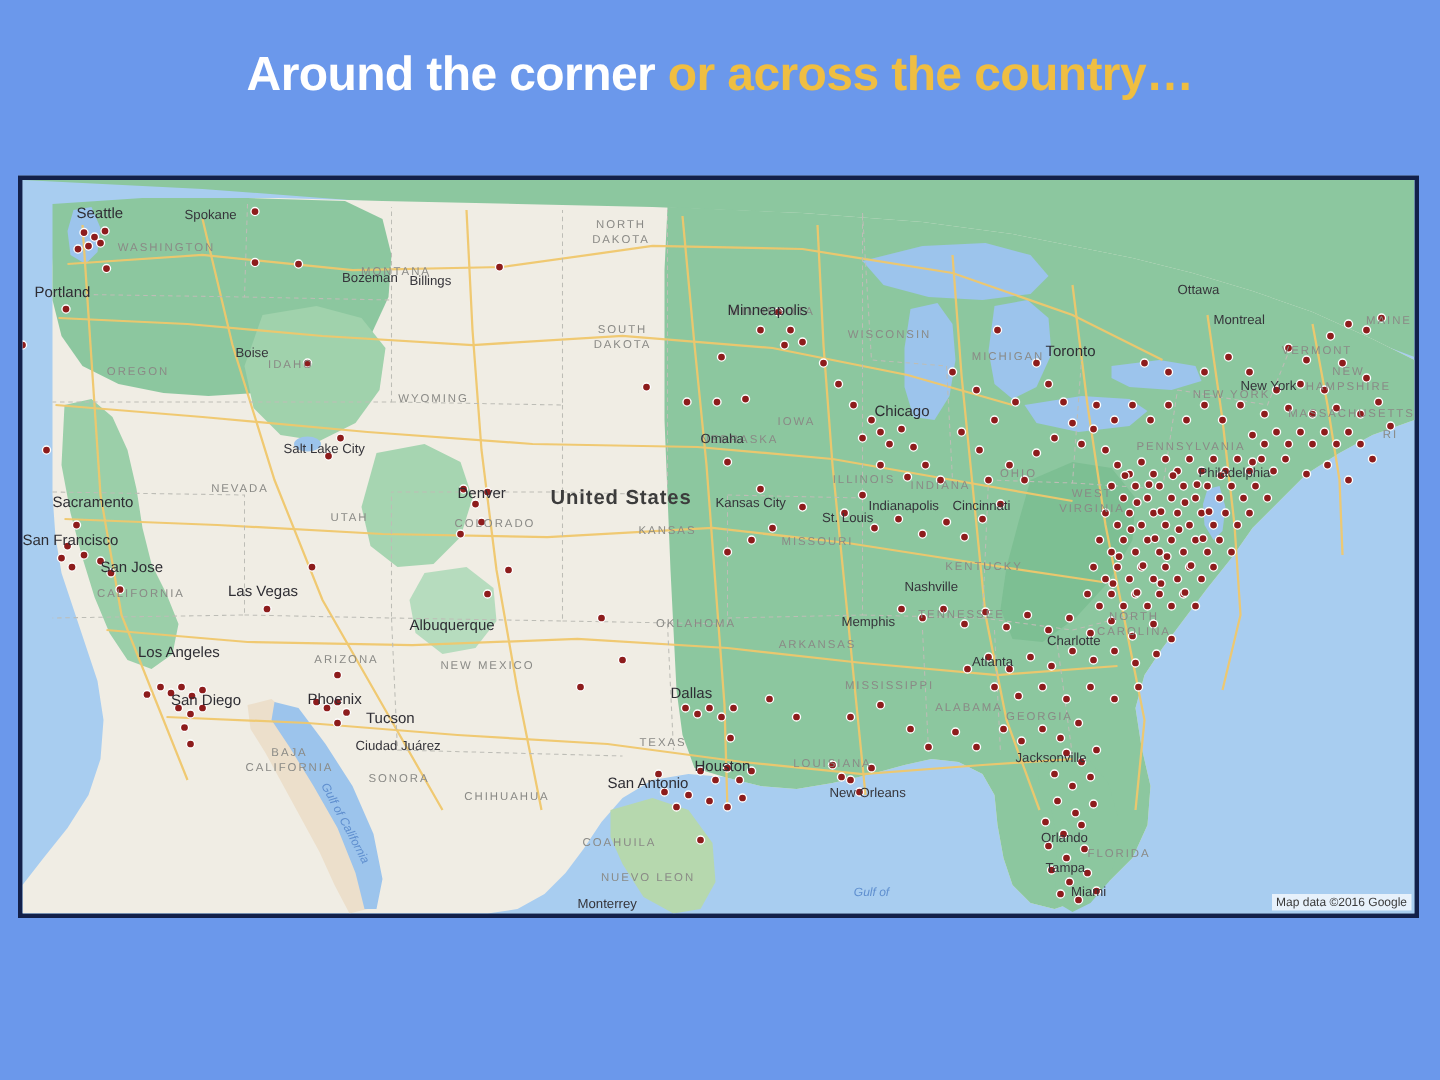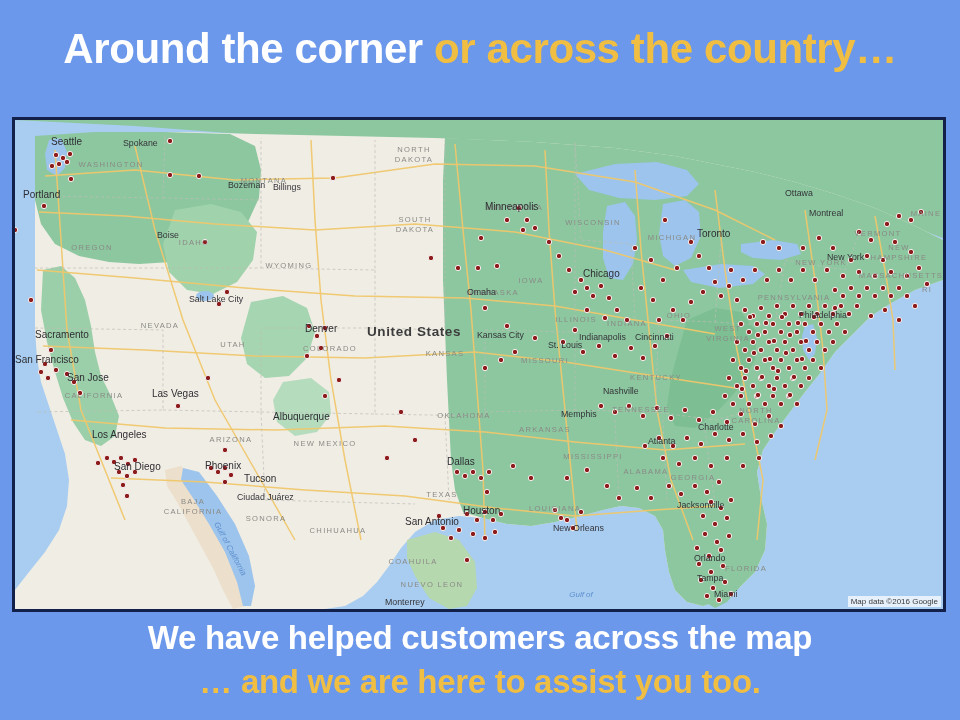--- a/index.html
+++ b/index.html
@@ -19,21 +19,21 @@
     background: #6b98eb;
     overflow: hidden;
   }
   
   #headline {
     position: absolute;
     left: 0;
     top: 26px;
     width: 960px;
     text-align: center;
-    font-size: 42px;
+    font-size: 32px;
     font-weight: bold;
     line-height: 46px;
     letter-spacing: -0.4px;
     white-space: nowrap;
   }
   #headline .w { color: #ffffff; }
   #headline .g { color: #efbe42; }
 
   
   #map-frame {
@@ -736,18 +736,14 @@
             <text class="water-label" x="213" y="430" transform="rotate(62 213 430)">Gulf of California</text>
             <text class="water-label" x="566" y="477">Gulf of</text>
           </g>
         </g>
       </g>
     </svg>
 
     <div id="attribution">Map data ©2016 Google</div>
   </div>
 
-  <div id="footer">
-    <div id="footer-line1">We have helped customers across the map</div>
-    <div id="footer-line2">… and we are here to assist you too.</div>
-  </div>
 
 </div>
 
 </body></html>

